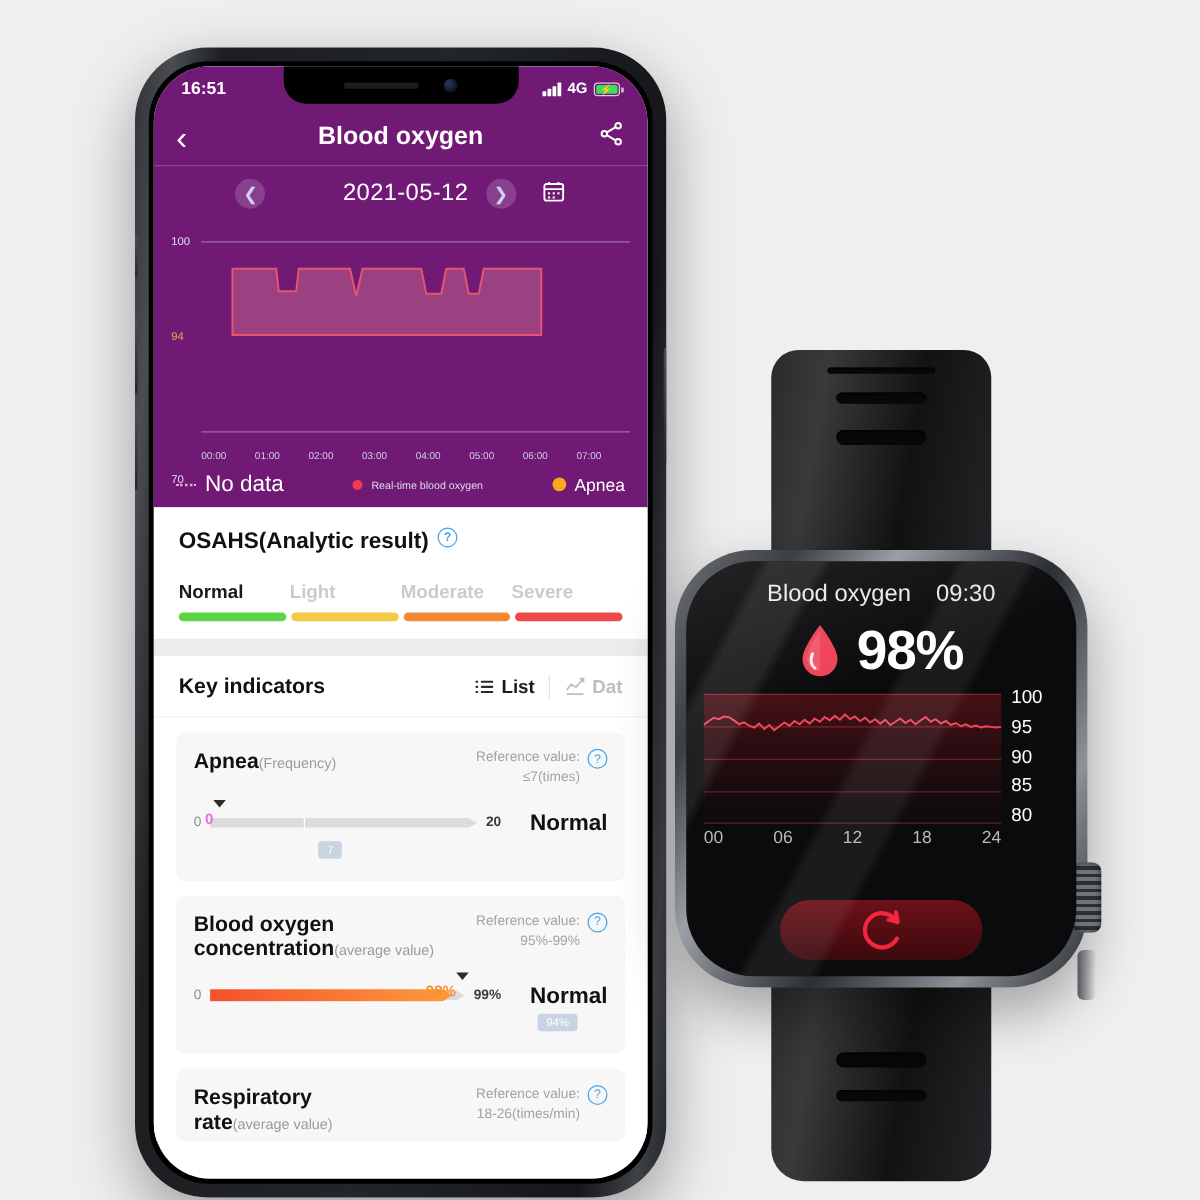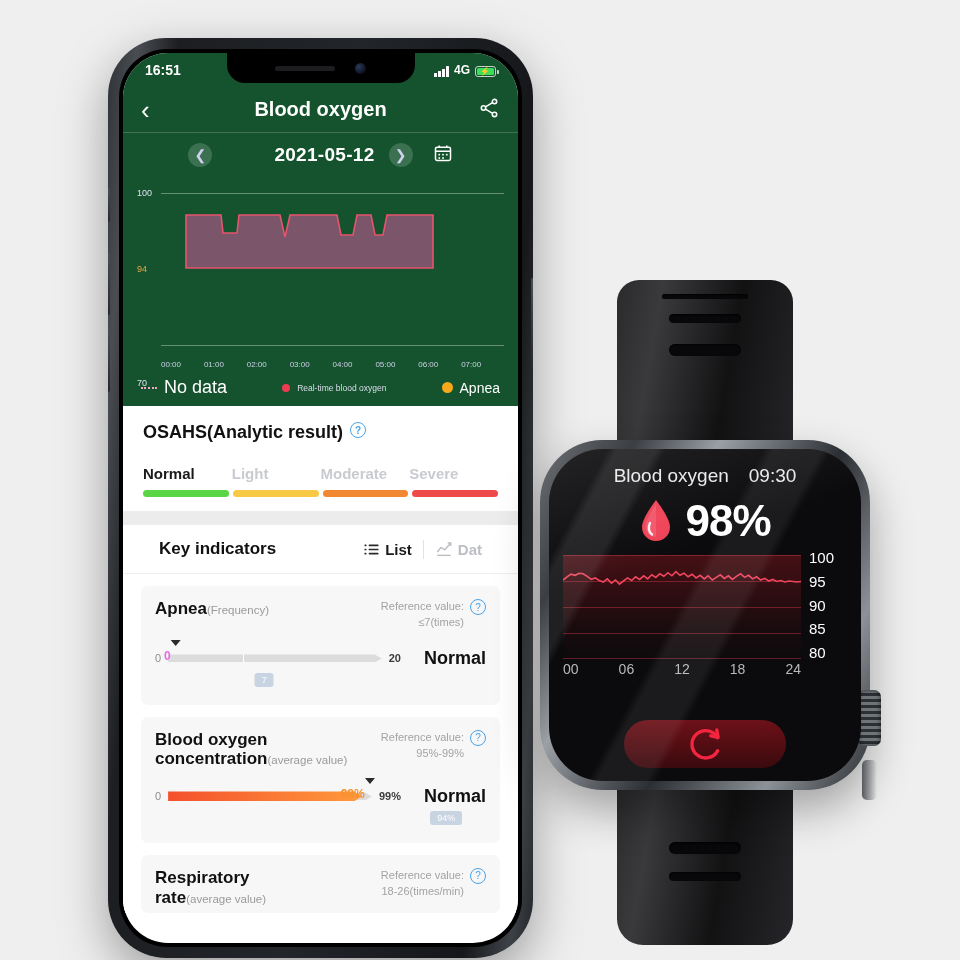--- a/index.html
+++ b/index.html
@@ -45,21 +45,21 @@
   .sb1 { top: 150px; height: 34px; }
   .sb2 { top: 215px; height: 62px; }
   .sb3 { top: 292px; height: 62px; }
   .side-btn-r {
     position: absolute; right: -2px; top: 240px;
     width: 4px; height: 92px; border-radius: 3px;
     background: linear-gradient(180deg,#4a4d52,#26282c);
   }
 
   
-  .app-blue { background: #14532d; }
+  .app-blue { background: #701a75; }
   .statusbar {
     height: 34px; position: relative;
     display: flex; align-items: center;
     padding: 0 22px;
     color: #fff; font-size: 14px; font-weight: bold;
   }
   .notch {
     position: absolute; left: 50%; top: 0;
     transform: translateX(-50%);
     width: 188px; height: 30px;
@@ -111,21 +111,21 @@
   .datebar {
     height: 44px; display: flex; align-items: center; justify-content: center;
     gap: 14px; color: #fff;
   }
   .circ-btn {
     width: 24px; height: 24px; border-radius: 50%;
     background: rgba(255,255,255,.17);
     display: flex; align-items: center; justify-content: center;
     font-size: 14px; color: #cfd2ef; cursor: pointer;
   }
-  .date-text { font-size: 19px; font-weight: bold; letter-spacing: .3px; margin-left: 48px; }
+  .date-text { font-size: 19px; font-weight: normal; letter-spacing: .3px; margin-left: 48px; }
   .cal-icon { margin-left: 6px; cursor: pointer; }
 
   
   .chart-wrap { padding: 8px 14px 0 14px; color: #fff; }
   .chart-head { display: flex; align-items: center; }
   .chart-title { font-size: 15px; color: #e6e7f6; }
   .chart-ico { margin-left: auto; cursor: pointer; }
   .plot { position: relative; height: 168px; margin-top: 6px; }
   .ylab { position: absolute; left: 0; font-size: 9px; }
   .ylab.y100 { top: -3px; color: #dfe0f2; }
@@ -162,21 +162,21 @@
   }
   .sev-row { display: flex; margin-top: 22px; }
   .sev-row > div { flex: 1; text-align: left; font-size: 15px; }
   .sev-act { font-weight: bold; color: #1a1a1a; }
   .sev-in { color: #c9cbd0; font-weight: bold; }
   .sev-bars { display: flex; gap: 4px; margin-top: 8px; }
   .sev-bars i { flex: 1; height: 7px; border-radius: 4px; display: block; }
   .gap { height: 14px; background: #ececec; }
 
   .ki-head {
-    display: flex; align-items: center; padding: 14px 36px;
+    display: flex; align-items: center; padding: 14px 20px;
     background: #fff; border-bottom: 1px solid #efefef;
   }
   .ki-title { font-size: 17px; font-weight: bold; color: #111; }
   .ki-tabs { margin-left: auto; display: flex; align-items: center; gap: 11px; }
   .ki-tab { display: flex; align-items: center; gap: 5px; font-size: 15px; cursor: pointer; text-align: center; }
   .ki-tab.on { color: #1a1a1a; font-weight: bold; }
   .ki-tab.off { color: #bcbec3; font-weight: bold; }
   .ki-div { width: 1px; height: 19px; background: #e2e2e2; }
 
   .cards { padding: 12px 18px 0 18px; background: #fff; }

